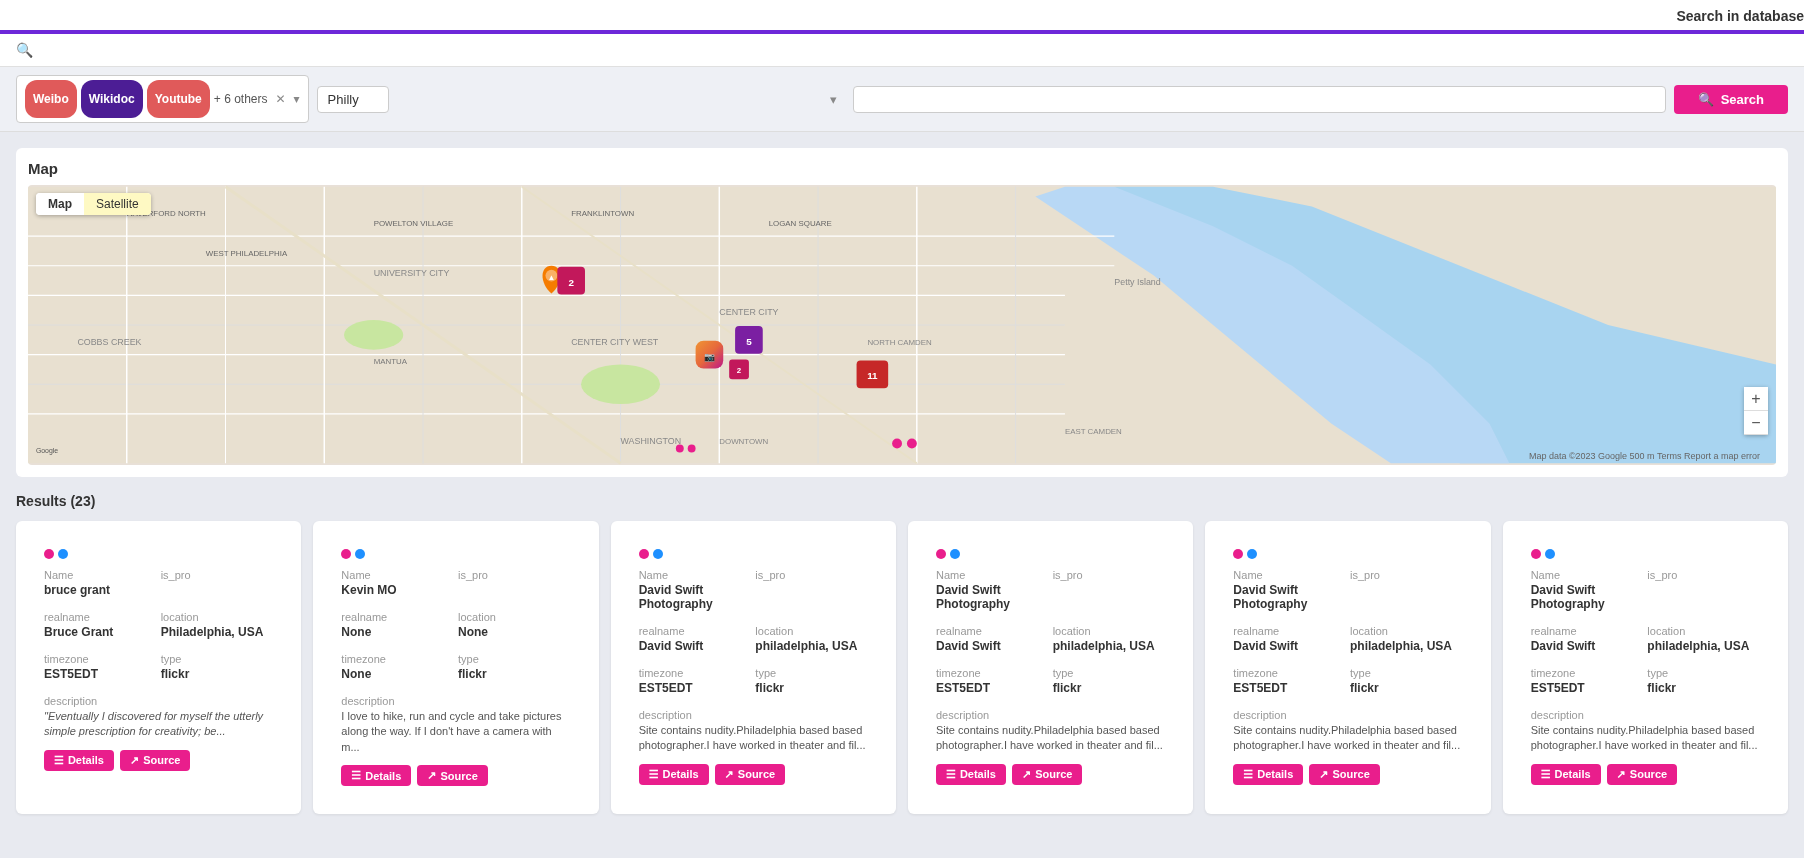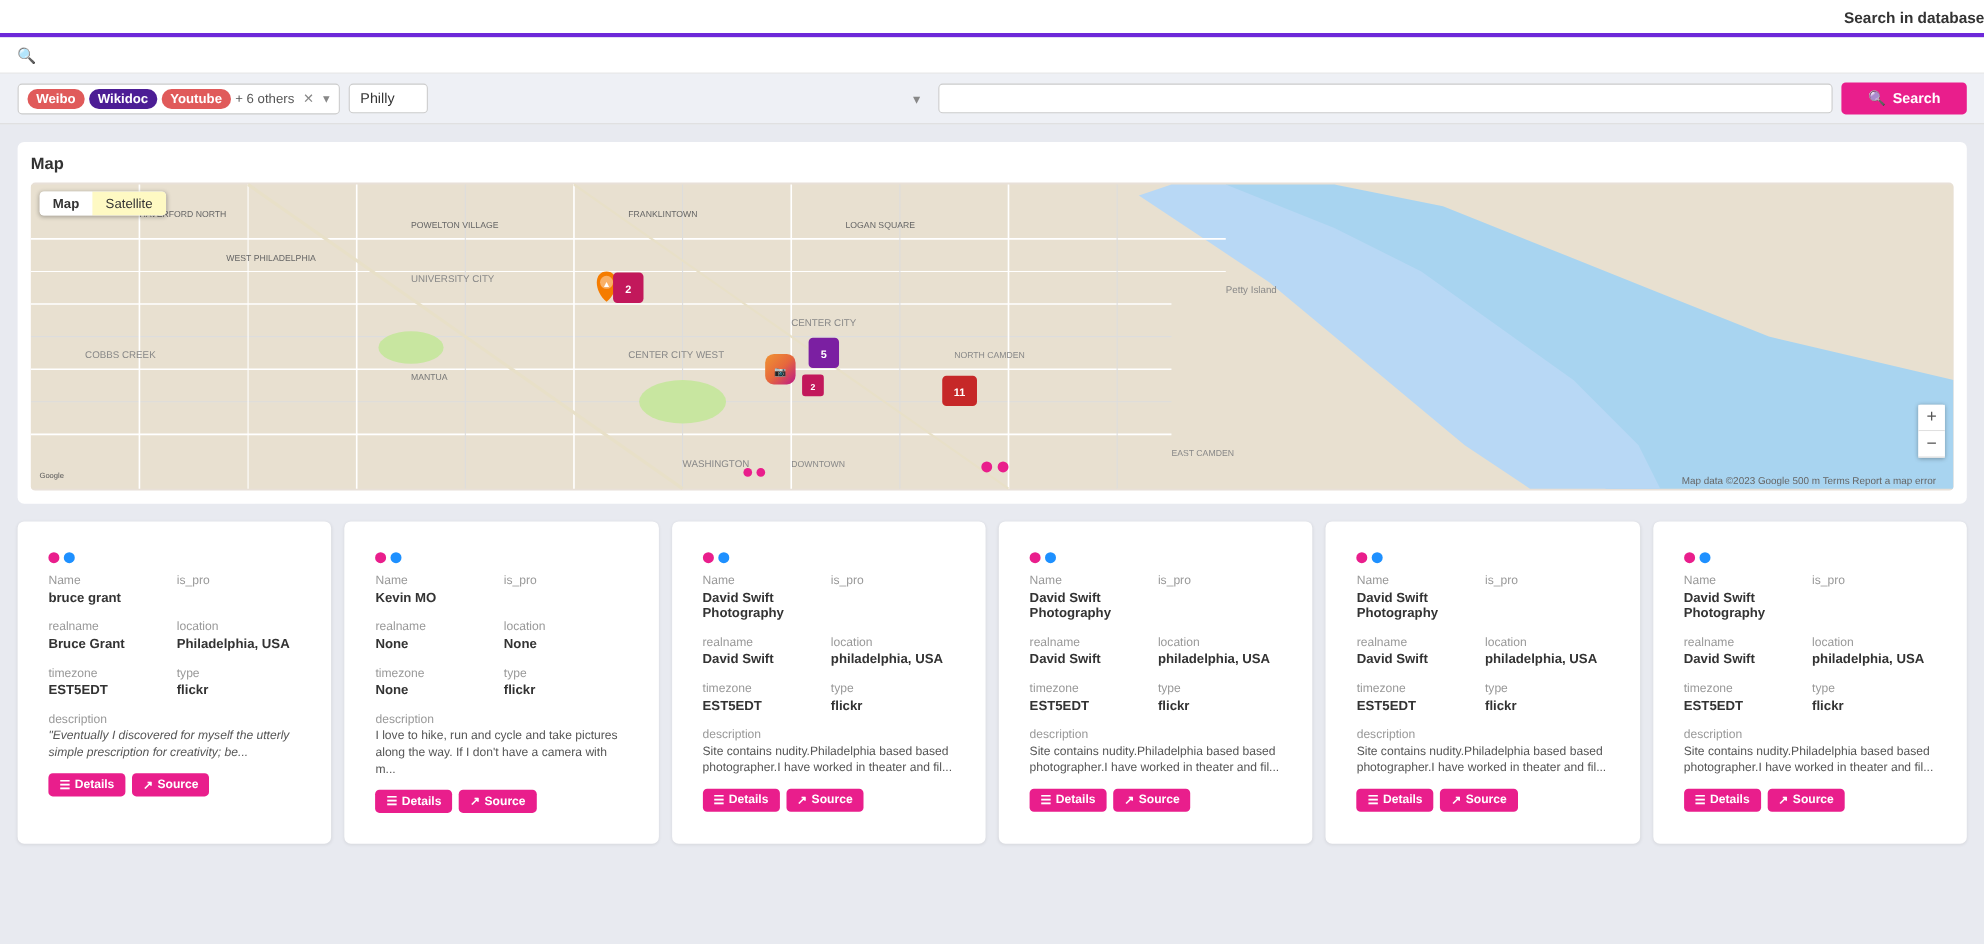--- a/index.html
+++ b/index.html
@@ -42,21 +42,21 @@
       background: #eef0f5;
       padding: 8px 16px;
       display: flex;
       align-items: center;
       gap: 8px;
       border-bottom: 1px solid #ddd;
     }
     .tag {
       display: inline-flex;
       align-items: center;
-      padding: 2px 8px;
+      padding: 12px 8px;
       border-radius: 12px;
       font-size: 12px;
       font-weight: 600;
       color: #fff;
     }
     .tag-weibo { background: #e05a5a; }
     .tag-wikidoc { background: #4c1d95; }
     .tag-youtube { background: #e05a5a; }
     .tag-others {
       background: transparent;
@@ -452,20 +452,21 @@
       <div class="map-zoom">
         <button class="map-zoom-btn">+</button>
         <button class="map-zoom-btn">−</button>
       </div>
 
       <div class="map-footer">Map data ©2023 Google  500 m  Terms  Report a map error</div>
     </div>
   </div>
 
   <div>
+    <div class="results-header">Results (23)</div>
 
     <div class="results-grid">
 
     <div class="result-card">
     <div class="card-dots">
       <div class="dot-pink"></div>
       <div class="dot-blue"></div>
     </div>
     <div class="card-row">
       <div class="card-field">

